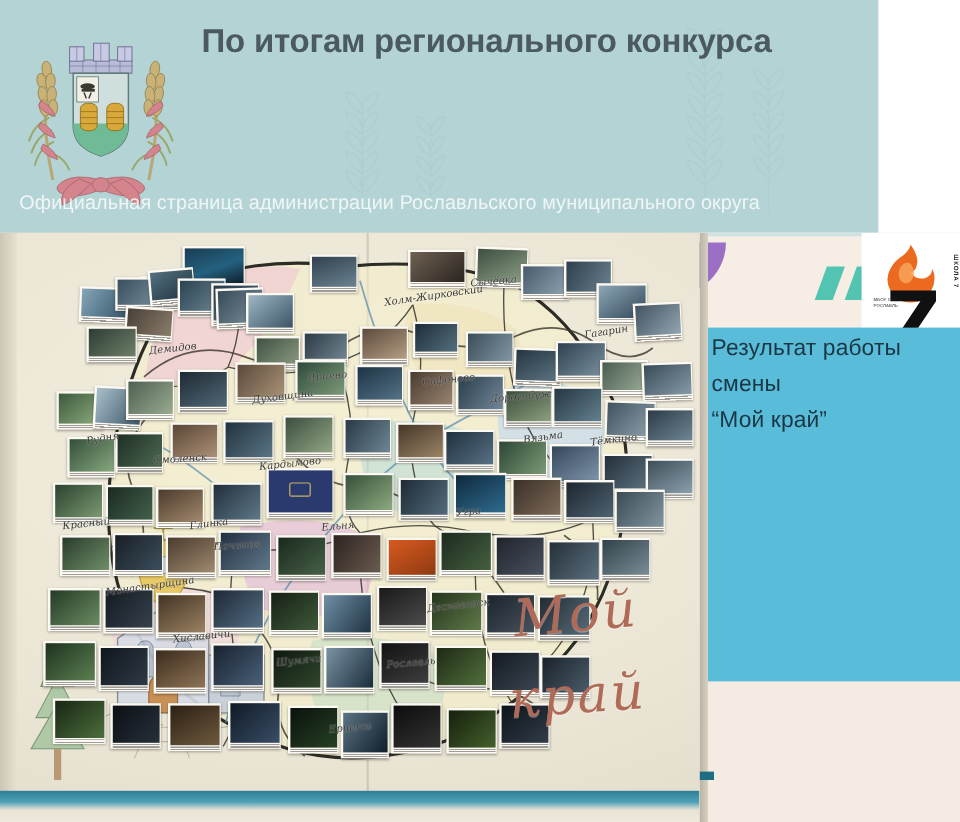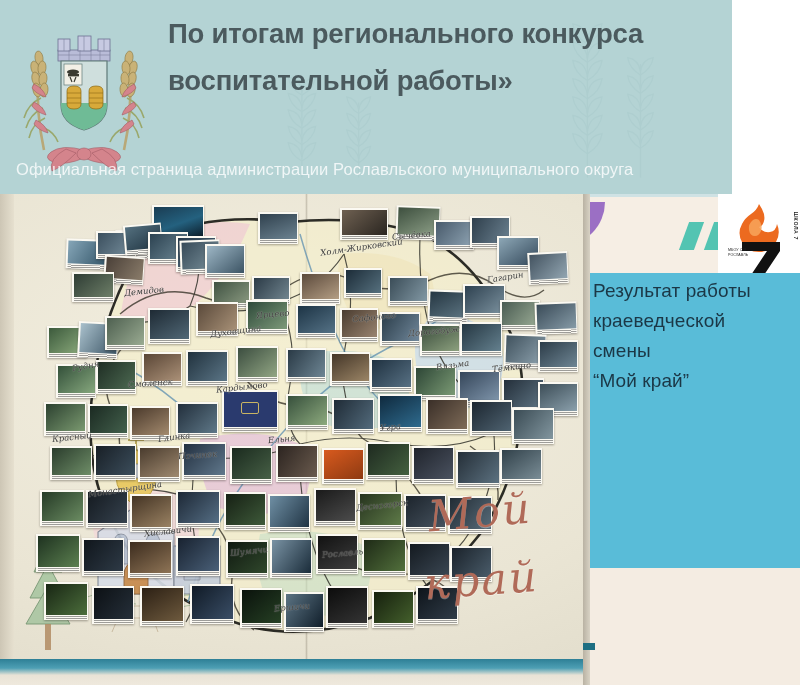--- a/index.html
+++ b/index.html
@@ -325,21 +325,20 @@
           <path d="M53 76 H67"></path>
           <path d="M53 81 H67"></path>
         <path d="M75 71 H89"></path>
           <path d="M75 76 H89"></path>
           <path d="M75 81 H89"></path>
       </g>
     </svg>
 
     <div class="header-title-wrap">
       <div class="header-line">По итогам регионального конкурса</div>
-      <div class="header-line">воспитательной работы»</div>
     </div>
 
     <div class="header-sub">Официальная страница администрации Рославльского муниципального округа</div>
   </div>
 
   <div class="photo">
     <div class="paper"></div>
     <div class="paper-fold"></div>
     <div class="photo-left-edge"></div>
 
@@ -905,21 +904,20 @@
       <div class="logo-sub">
         <div>МБОУ СШ</div>
         <div>РОСЛАВЛЬ</div>
       </div>
       <div class="logo-side">ШКОЛА 7</div>
     </div>
 
     <div class="cyan-panel"></div>
     <div class="cyan-text">
       <div>Результат работы</div>
-      <div>краеведческой</div>
       <div>смены</div>
       <div>“Мой край”</div>
     </div>
 
     <div class="slide-bottom"></div>
     <div class="slide-leftstrip"></div>
     <div class="slide-tick"></div>
   </div>
 
 </div>

